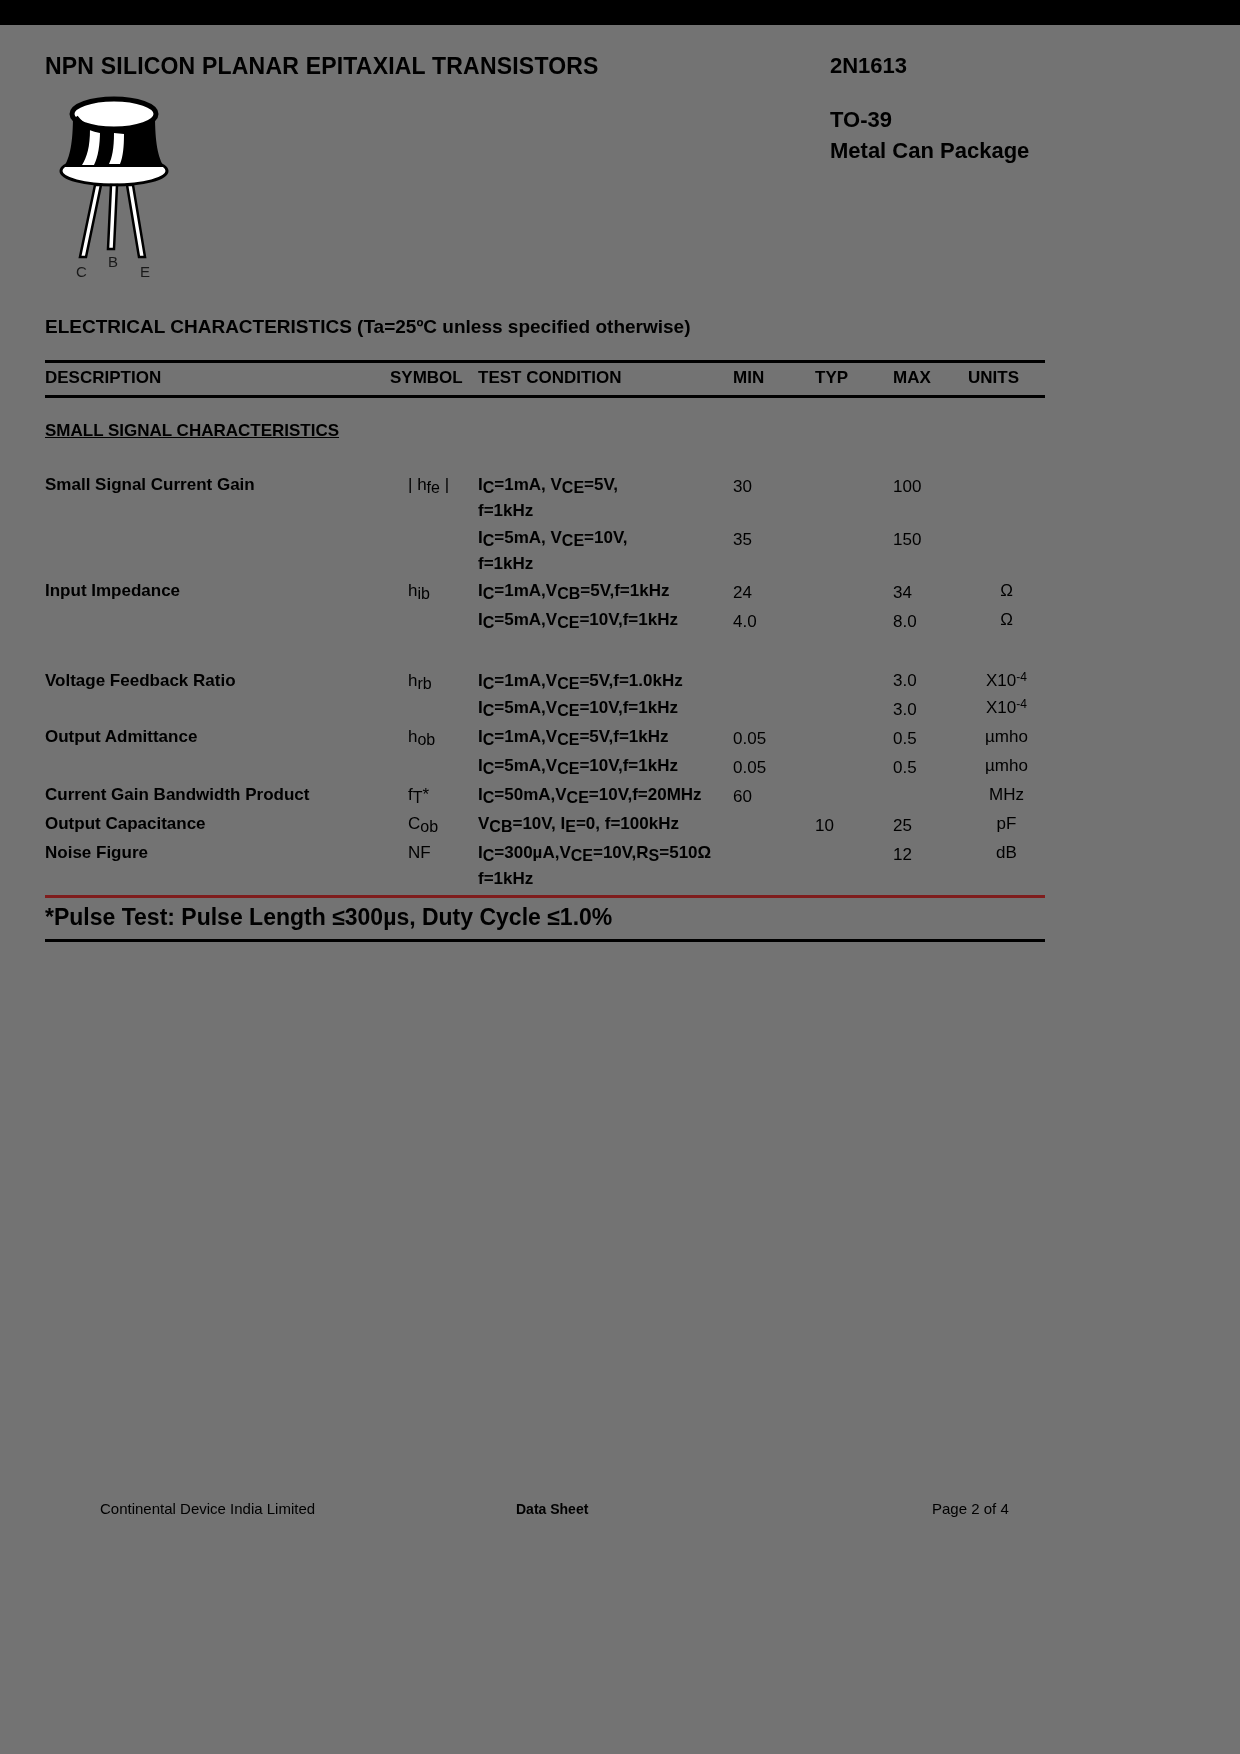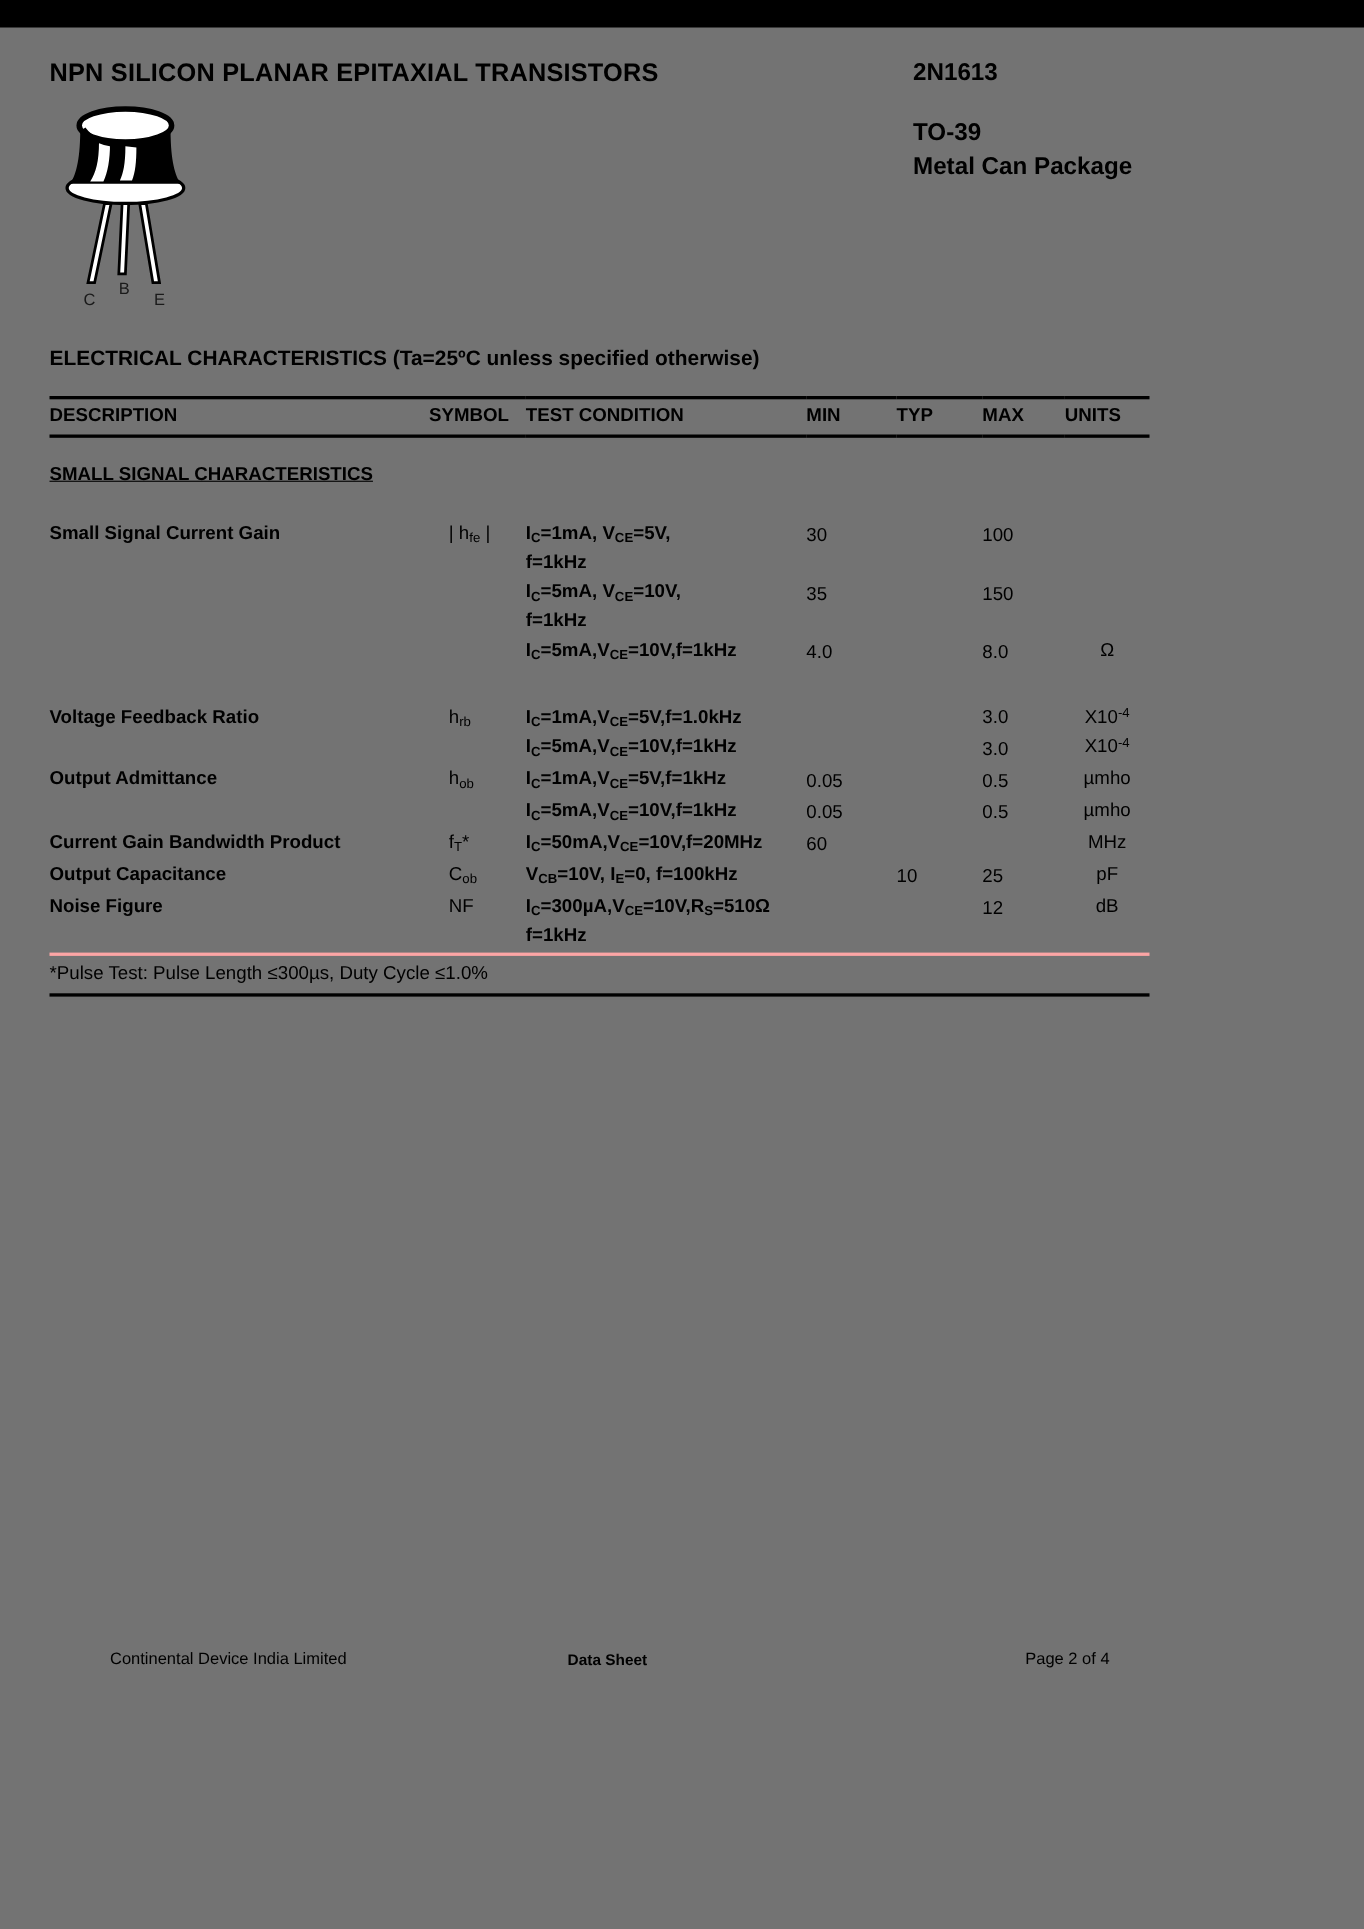--- a/index.html
+++ b/index.html
@@ -29,24 +29,24 @@
   thead th { text-align: left; font-size: 17px; font-weight: bold; padding: 5px 0 7px; border-bottom: 3px solid #000; }
   td { vertical-align: top; font-size: 17px; line-height: 26px; }
   .group-title { font-weight: bold; text-decoration: underline; padding: 20px 0 28px; font-size: 17px; }
   .trow td { padding-bottom: 1px; }
   tr.gap-top td { padding-top: 32px; }
   .c-desc { font-weight: bold; margin-top: 12px; }
   .c-sym  { padding-left: 18px; }
   .c-cond { white-space: nowrap; font-weight: bold; }
   .c-num  { padding-top: 2px; }
   .c-units { text-align: center; }
-  sub { font-size: 12px; line-height: 0; vertical-align: -3px; margin-top: 44px; }
+  sub { font-size: 16px; line-height: 0; vertical-align: -3px; margin-top: 44px; }
   sup { font-size: 12px; line-height: 0; vertical-align: 5px; }
 
-  .pulse-note { border-top: 3px solid #fca5a5; border-bottom: 3px solid #000; padding: 6px 0 8px; margin-top: 2px; font-size: 17px; font-weight: normal; }
+  .pulse-note { border-top: 3px solid #7f1d1d; border-bottom: 3px solid #000; padding: 6px 0 8px; margin-top: 2px; font-size: 23px; font-weight: bold; }
 
   .footer { position: absolute; top: 1500px; left: 0; width: 1240px; height: 24px; font-size: 15px; }
   .f-company { position: absolute; left: 100px; }
   .f-doctype { position: absolute; left: 516px; font-weight: bold; font-size: 14px; top: 1px; }
   .f-page { position: absolute; left: 932px; }
 </style>
 </head>
 <body>
 
 <div class="page">
@@ -132,20 +132,32 @@
           <td class="c-cond">
             <div>I<sub>C</sub>=5mA, V<sub>CE</sub>=10V,</div>
             <div>f=1kHz</div>
           </td>
           <td class="c-num">35</td>
           <td class="c-num"></td>
           <td class="c-num">150</td>
           <td class="c-units"></td>
         </tr>
 
+        <tr class="trow">
+          <td class="c-desc">Input Impedance</td>
+          <td class="c-sym">h<sub>ib</sub></td>
+          <td class="c-cond">
+            <div>I<sub>C</sub>=1mA,V<sub>CB</sub>=5V,f=1kHz</div>
+            <div></div>
+          </td>
+          <td class="c-num">24</td>
+          <td class="c-num"></td>
+          <td class="c-num">34</td>
+          <td class="c-units">Ω</td>
+        </tr>
 
         <tr class="trow">
           <td class="c-desc"></td>
           <td class="c-sym"></td>
           <td class="c-cond">
             <div>I<sub>C</sub>=5mA,V<sub>CE</sub>=10V,f=1kHz</div>
             <div></div>
           </td>
           <td class="c-num">4.0</td>
           <td class="c-num"></td>

